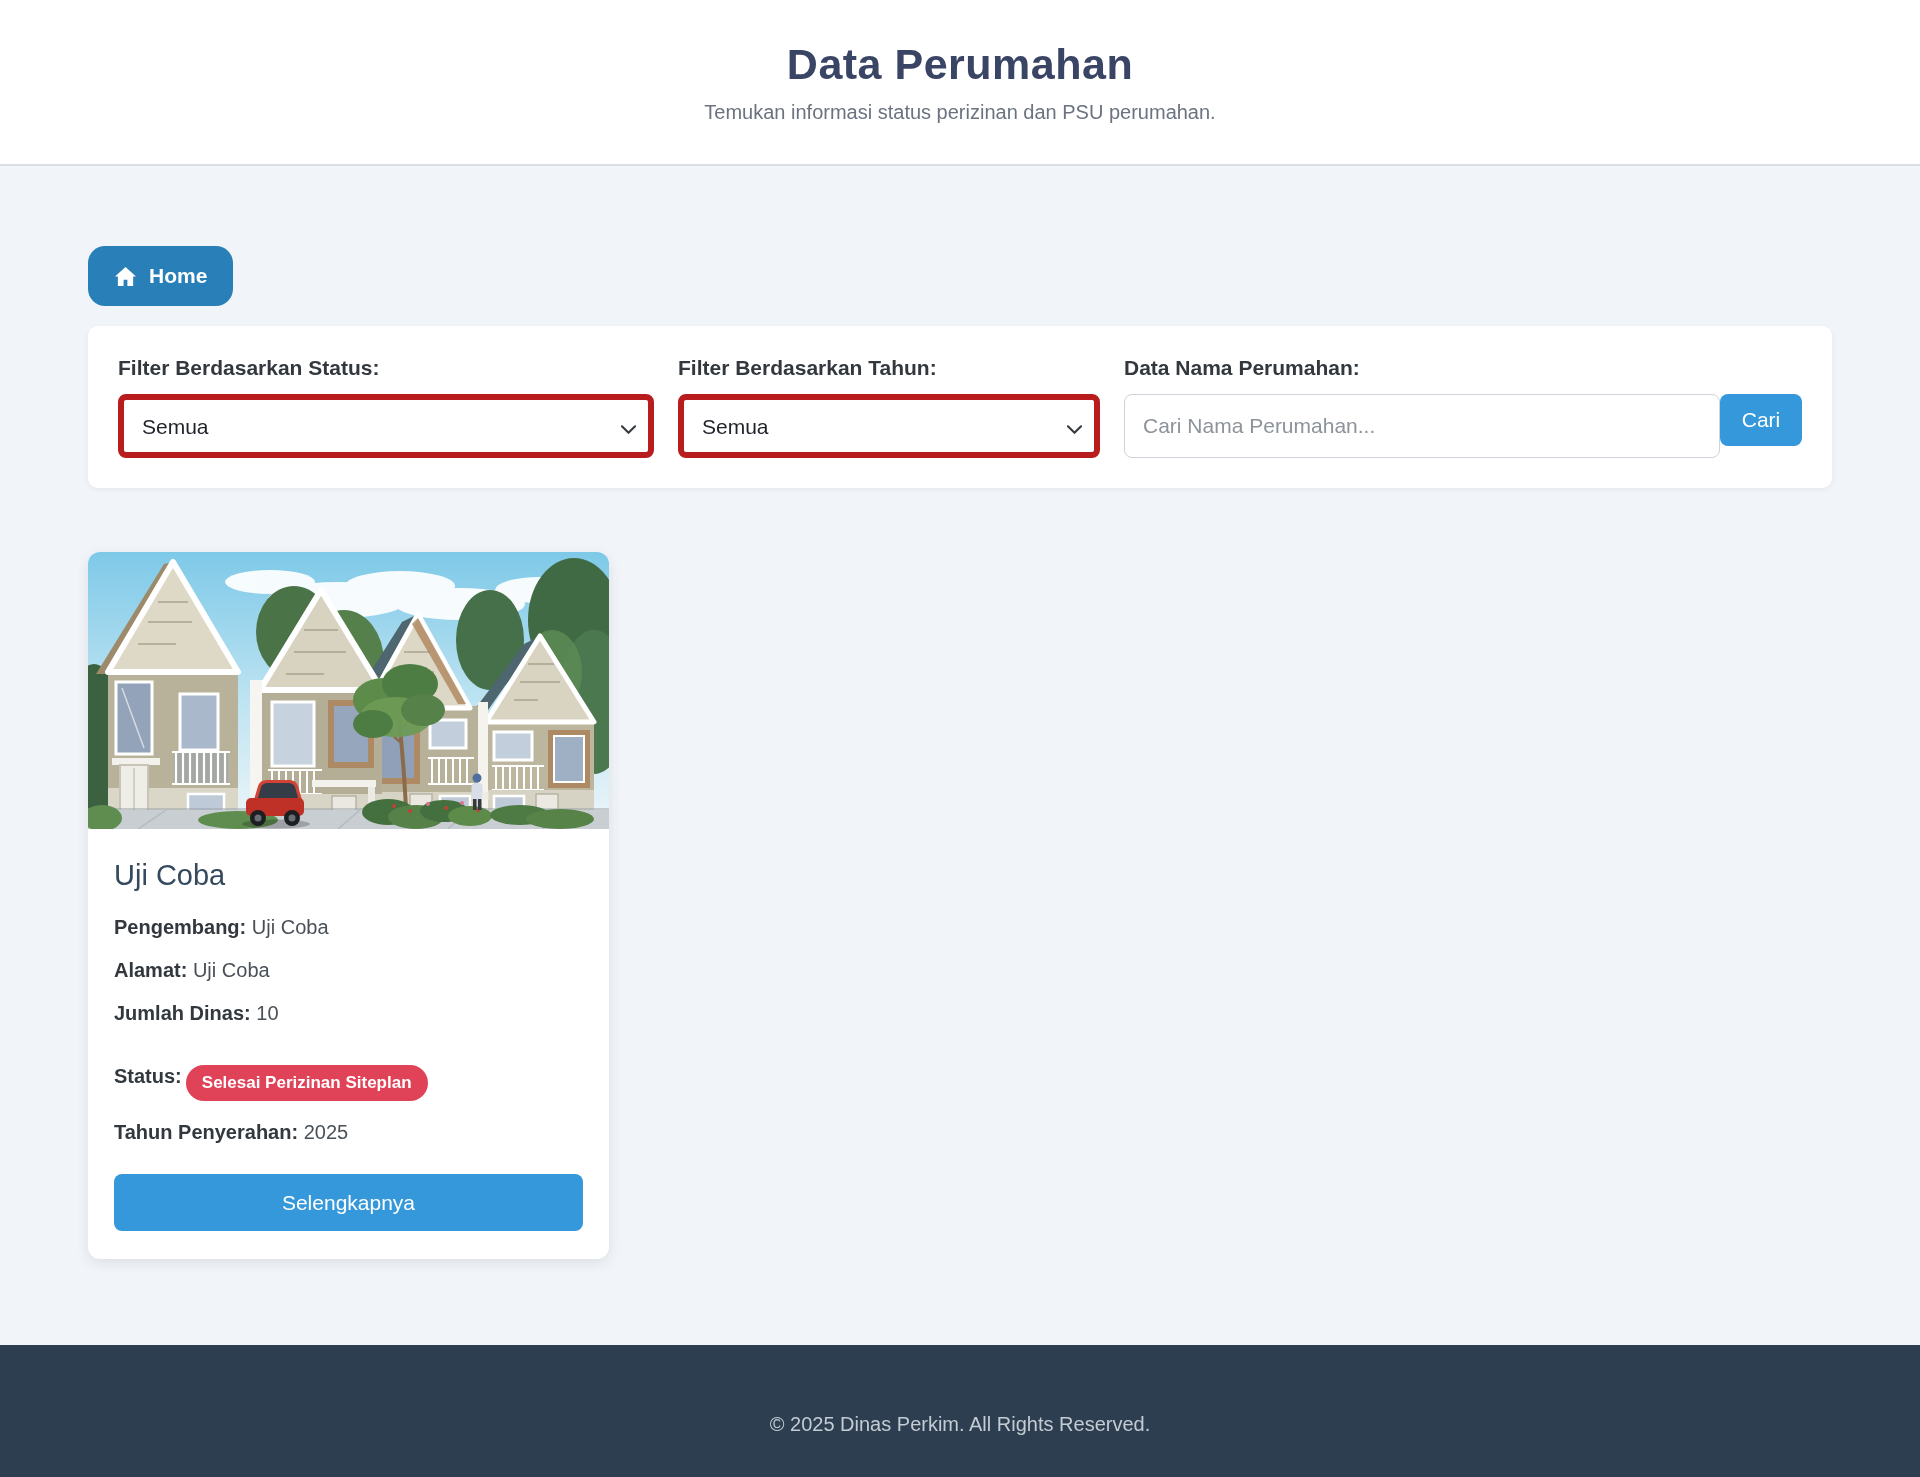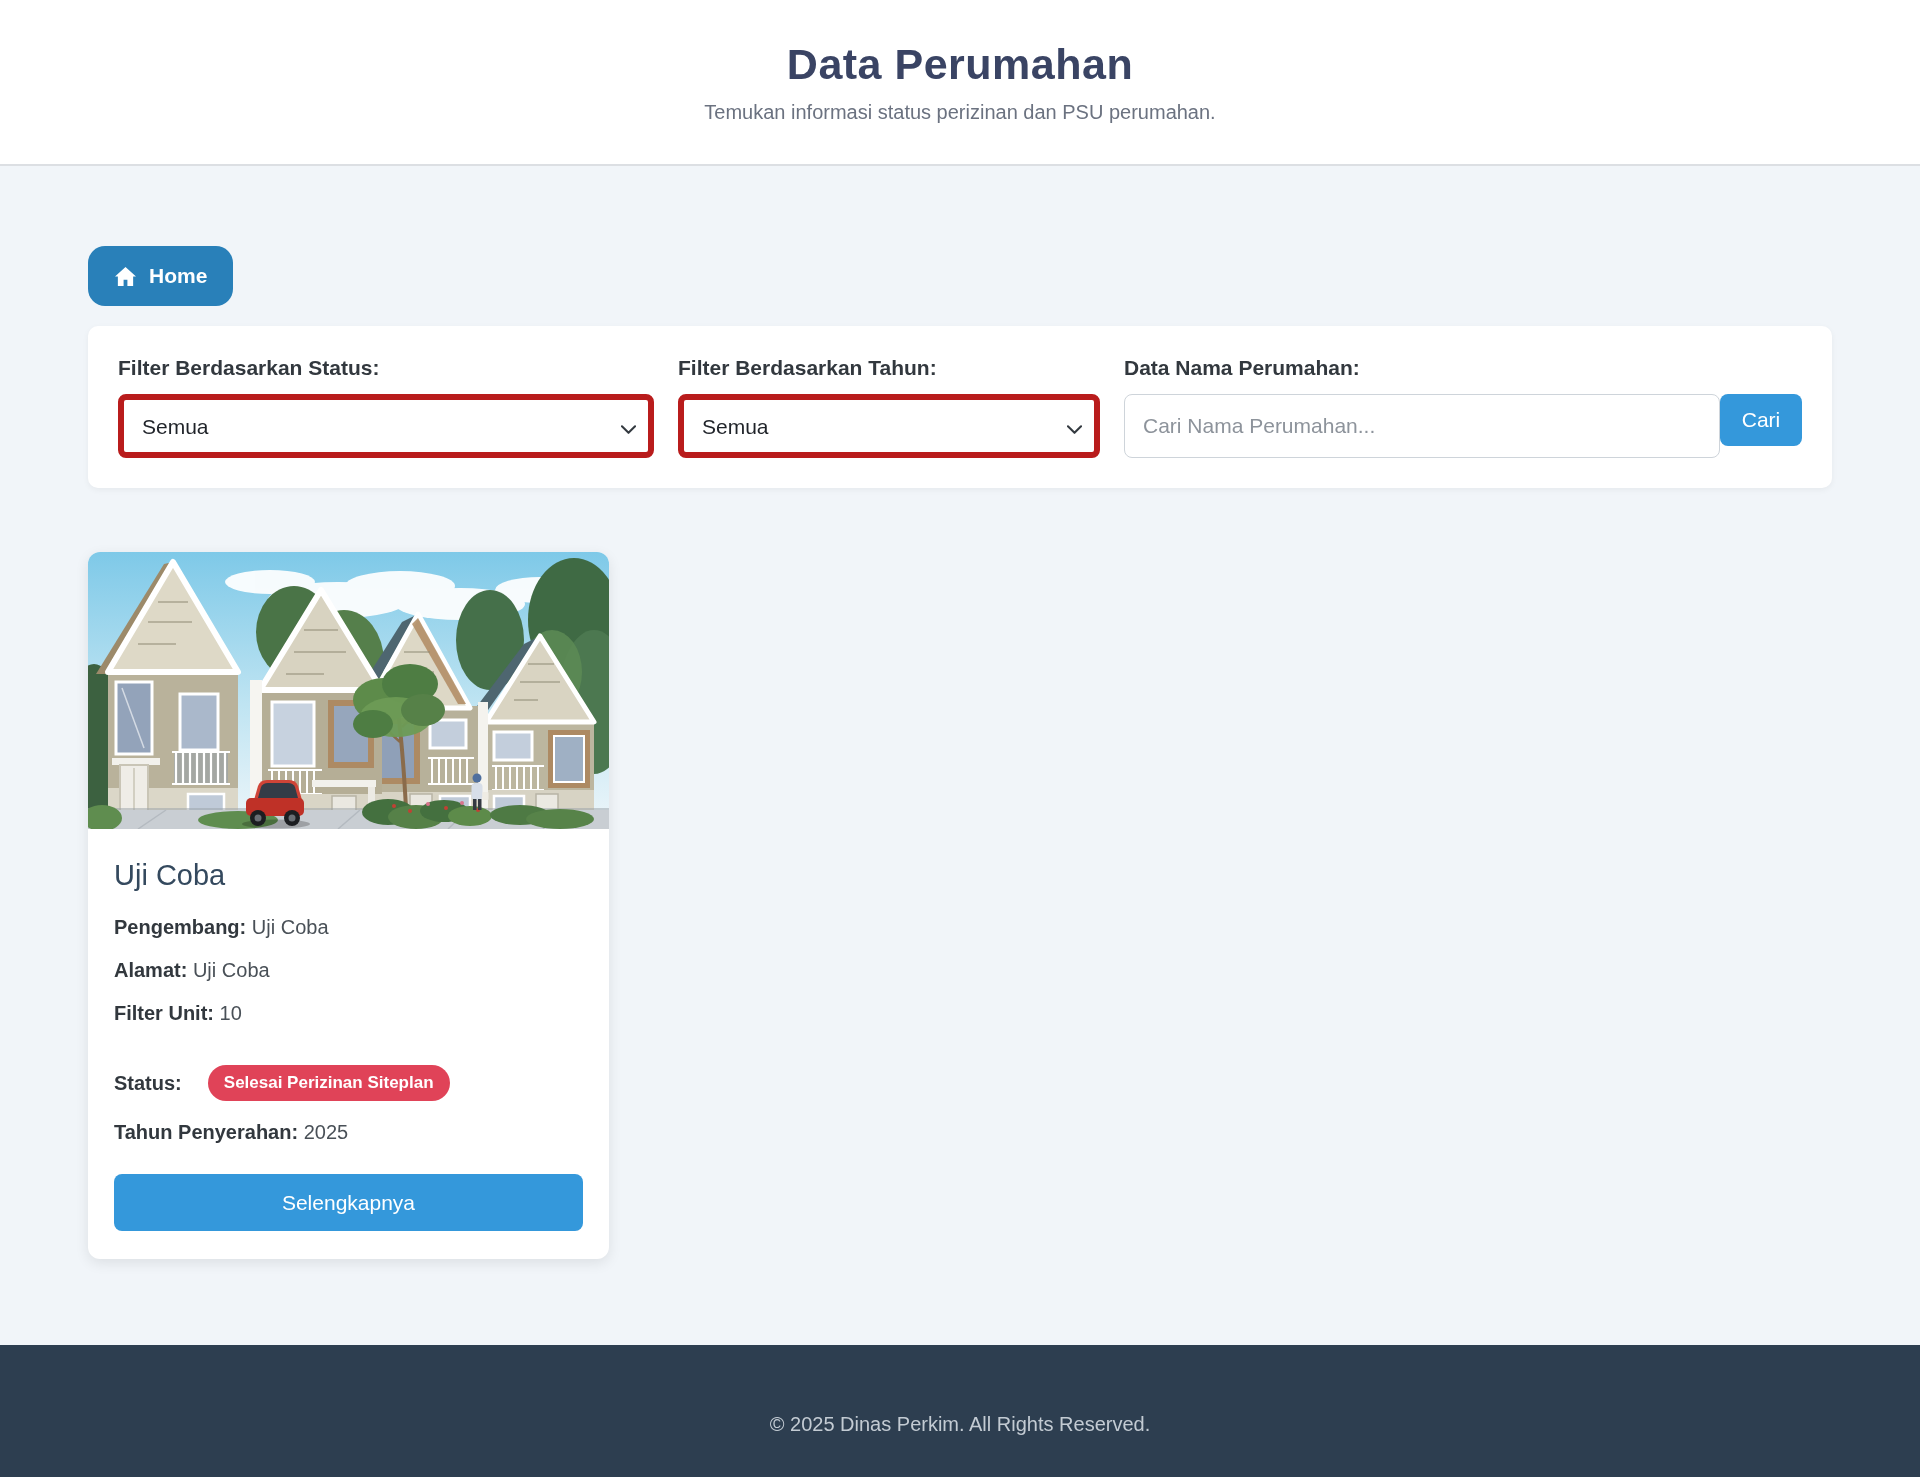--- a/index.html
+++ b/index.html
@@ -135,21 +135,21 @@
     font-size:29px;
     font-weight:400;
     color:#34495e;
   }
   .info-row {
     margin:0 0 20px;
     font-size:20px;
     color:#495057;
   }
   .info-row strong { color:#32383e; }
-  .status-row { display:flex; align-items:center; gap:26px;margin-top:40px; }
+  .status-row { display:flex; gap:4px;margin-top:40px; }
   .status-badge {
     background:#e04358;
     color:#fff;
     font-size:17px;
     font-weight:700;
     padding:8px 16px;
     border-radius:50px;
     display:inline-block;
     white-space:nowrap;
   }
@@ -450,21 +450,21 @@
           <strong>Pengembang:</strong>
           <span>Uji Coba</span>
         </p>
 
         <p class="info-row">
           <strong>Alamat:</strong>
           <span>Uji Coba</span>
         </p>
 
         <p class="info-row">
-          <strong>Filter Unit:</strong>
+          <strong>Jumlah Dinas:</strong>
           <span>10</span>
         </p>
 
         <p class="info-row status-row">
           <strong>Status:</strong>
           <span class="status-badge">Selesai Perizinan Siteplan</span>
         </p>
 
         <p class="info-row">
           <strong>Tahun Penyerahan:</strong>

